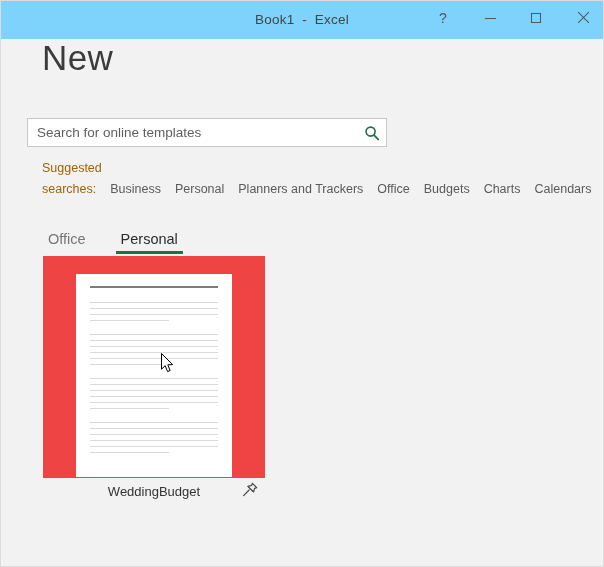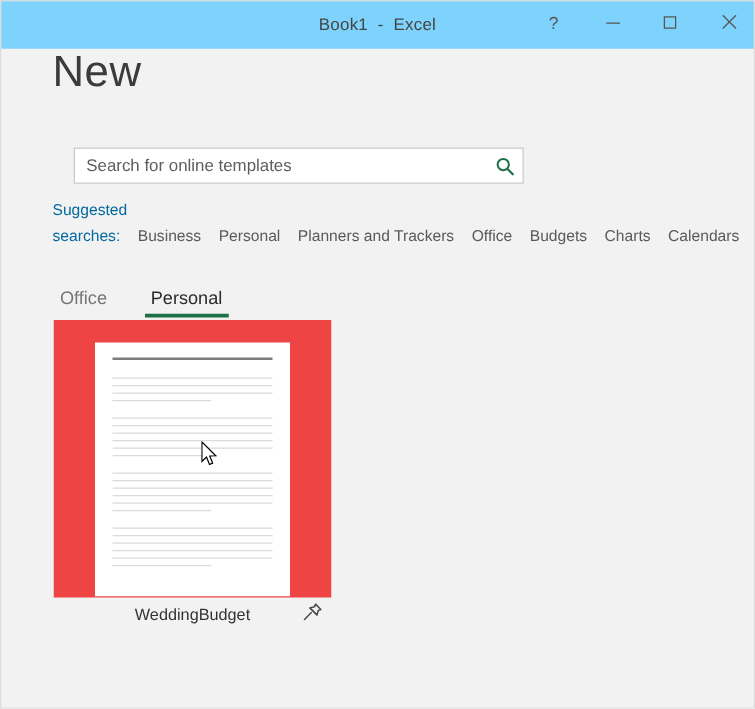--- a/index.html
+++ b/index.html
@@ -99,21 +99,21 @@
     font-weight: normal;
     color: #3b3b3b;
     letter-spacing: 0.4px;
     line-height: 1;
     text-align: center;
   }
 
   
   #search-row {
     position: absolute;
-    left: 58px;
+    left: 26px;
     top: 117px;
     width: 360px;
     height: 18px;
   }
   #search-input {
     position: absolute;
     left: 0;
     top: 0;
     width: 360px;
     height: 29px;
@@ -148,21 +148,21 @@
   #suggested-row {
     position: absolute;
     left: 41px;
     top: 157px;
     width: 520px;
     font-size: 12.5px;
     line-height: 21px;
     color: #5a5a5a;
   }
   #suggested-label {
-    color: #0369a1;
+    color: #a16207;
     margin-right: 14px;
   }
   .suggested-link {
     color: #5a5a5a;
     text-decoration: none;
     margin-right: 14px;
     cursor: default;
     white-space: nowrap;
   }
 

